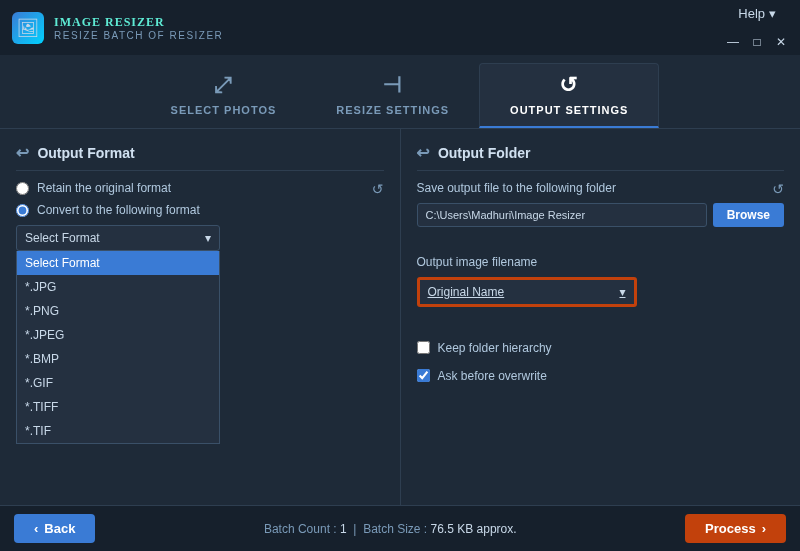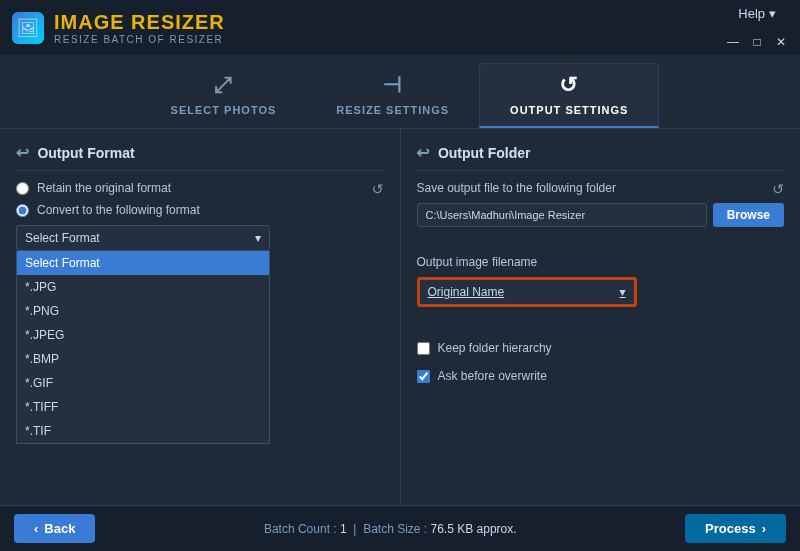--- a/index.html
+++ b/index.html
@@ -33,24 +33,25 @@
       height: 32px;
       background: linear-gradient(135deg, #3a7bd5, #00d2ff);
       border-radius: 6px;
       display: flex;
       align-items: center;
       justify-content: center;
       font-size: 18px;
     }
     .app-title-block { display: flex; flex-direction: column; }
     .app-title {
-      font-size: 20px;
+      font-size: 12px;
       font-weight: bold;
-      color: #eab308;
+      color: #5eead4;
       letter-spacing: 1px;
+      font-family: Liberation Serif, serif;
     }
     .app-subtitle {
       font-size: 10px;
       color: #7a9ab8;
       letter-spacing: 1.5px;
     }
     .title-bar-right {
       display: flex;
       align-items: center;
       gap: 14px;
@@ -176,21 +177,21 @@
     }
     .radio-row input[type="radio"] {
       accent-color: #3a7bd5;
       width: 13px;
       height: 13px;
     }
 
     
     .dropdown-wrapper {
       position: relative;
-      width: 254px;
+      width: 204px;
       z-index: 10;
     }
     .dropdown-trigger {
       display: flex;
       align-items: center;
       justify-content: space-between;
       background: #243040;
       border: 1px solid #3a5068;
       border-radius: 3px;
       padding: 5px 8px;
@@ -260,21 +261,21 @@
       font-size: 12px;
       color: #c8d8e8;
       cursor: pointer;
       width: 220px;
       text-decoration: underline;
     }
 
     
     .checkbox-row {
       display: flex;
-      align-items: center;
+      align-items: flex-start;
       gap: 8px;
       font-size: 12px;
       color: #b0c8de;
       margin-top: 6px;
     }
     .checkbox-row input[type="checkbox"] {
       accent-color: #3a7bd5;
       width: 13px;
       height: 13px;
     }
@@ -299,21 +300,21 @@
       color: #fff;
       font-size: 13px;
       font-weight: 600;
       padding: 7px 20px;
       cursor: pointer;
       display: flex;
       align-items: center;
       gap: 6px;
     }
     .process-btn {
-      background: #0369a1;
+      background: #c2410c;
       border: none;
       border-radius: 4px;
       color: #fff;
       font-size: 13px;
       font-weight: 600;
       padding: 7px 20px;
       cursor: pointer;
       display: flex;
       align-items: center;
       gap: 6px;

